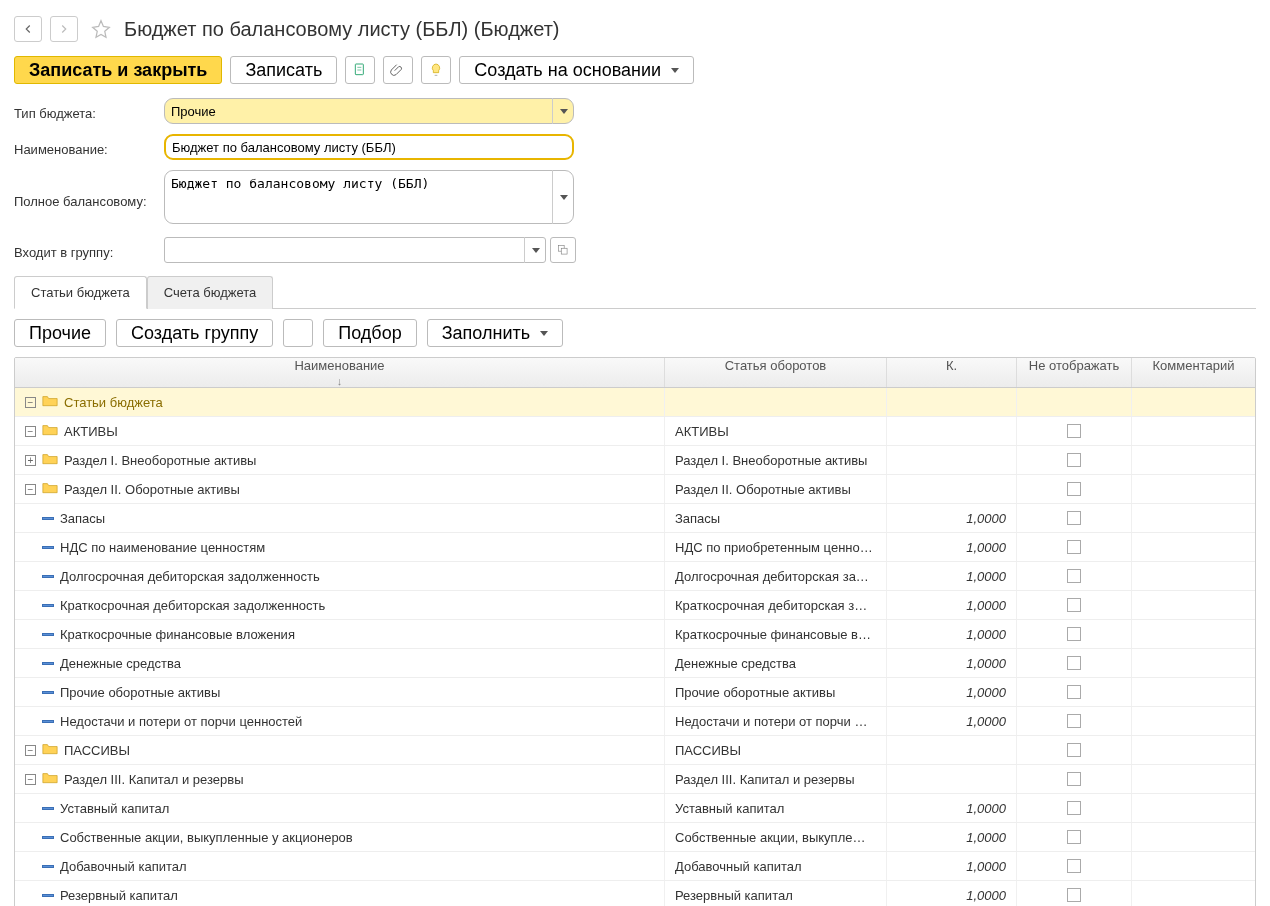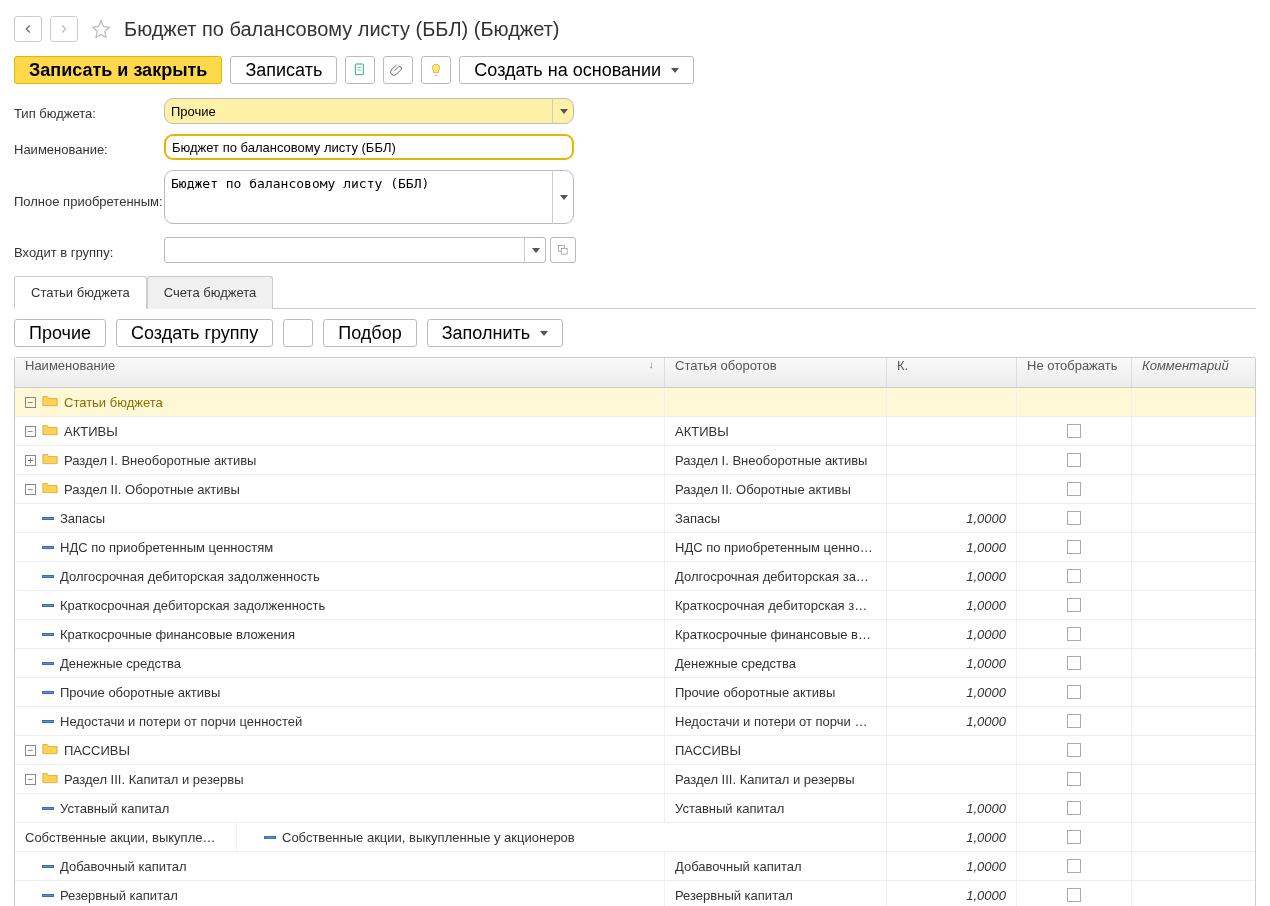--- a/index.html
+++ b/index.html
@@ -26,22 +26,22 @@
   .field-dd::after { content: ""; border-left: 4px solid transparent; border-right: 4px solid transparent; border-top: 5px solid #555; }
   .group-field { width: 382px; height: 26px; border: 1px solid #bbb; border-radius: 3px; font-size: 13px; padding: 0 6px; }
   .group-extra { width: 26px; height: 26px; border: 1px solid #bbb; border-radius: 3px; margin-left: 4px; display: flex; align-items: center; justify-content: center; cursor: pointer; }
   .tabs { display: flex; border-bottom: 1px solid #ccc; margin-top: 12px; }
   .tab { padding: 8px 16px; border: 1px solid #ccc; border-bottom: none; background: #f0f0f0; border-radius: 3px 3px 0 0; margin-right: 0; cursor: pointer; position: relative; top: 1px; }
   .tab.active { background: #fff; border-bottom: 1px solid #fff; }
   .grid-toolbar { display: flex; gap: 10px; padding: 10px 0; }
   .grid-toolbar .btn { padding: 4px 14px; }
   .grid { border: 1px solid #ccc; border-radius: 2px; overflow: hidden; }
   .grid-header { display: flex; background: linear-gradient(#f9f9f9,#ececec); border-bottom: 1px solid #ccc; height: 30px; align-items: center; font-size: 13px; color: #555; }
-  .gh { padding: 0 10px; border-right: 1px solid #ddd; display: flex; height: 100%; justify-content: space-between; }
-  .gh:last-child { border-right: none; font-style: italic; }
+  .gh { padding: 0 10px; border-right: 1px solid #ddd; display: flex; align-items: center; height: 100%; justify-content: space-between; flex-direction: column; }
+  .gh:last-child { border-right: none; }
   .col-name { width: 650px; }
   .col-stat { width: 222px; }
   .col-k { width: 130px; }
   .col-hide { width: 115px; }
   .col-comm { flex: 1; }
   .sort-arrow { color: #888; font-size: 11px; }
   .grid-body { }
   .row { display: flex; height: 29px; align-items: center; border-bottom: 1px solid #eee; font-size: 13px; }
   .row .cell { padding: 0 10px; border-right: 1px solid #f0f0f0; height: 100%; display: flex; align-items: center; overflow: hidden; white-space: nowrap; text-overflow: ellipsis; }
   .row .cell:last-child { border-right: none; }
@@ -118,21 +118,21 @@
   </div>
 
   <div class="form-row">
     <div class="form-label">Наименование:</div>
     <div class="field-wrap">
       <input class="input-text focused" style="width: 410px;" value="Бюджет по балансовому листу (ББЛ)">
     </div>
   </div>
 
   <div class="form-row">
-    <div class="form-label">Полное приобретенным:</div>
+    <div class="form-label">Полное балансовому:</div>
     <div class="field-wrap">
       <textarea class="input-text textarea" style="">Бюджет по балансовому листу (ББЛ)</textarea>
       <div class="field-dd" style="height:54px"></div>
     </div>
   </div>
 
   <div class="form-row">
     <div class="form-label">Входит в группу:</div>
     <div class="field-wrap" style="display:flex;align-items:center">
       <div style="position:relative">
@@ -259,21 +259,21 @@
           <div class="cell col-hide check-center">
             <div class="checkbox-sq"></div>
           </div>
           <div class="cell col-comm"></div>
         </div>
         <div class="row">
           <div class="cell col-name indent-4">
             <div class="tree-cell">
               <div class="toggle-spacer"></div>
               <div class="item-icon"></div>
-              <span class="name-text">НДС по приобретенным ценностям</span>
+              <span class="name-text">НДС по наименование ценностям</span>
             </div>
           </div>
           <div class="cell col-stat">НДС по приобретенным ценно…</div>
           <div class="cell col-k k-val">1,0000</div>
           <div class="cell col-hide check-center">
             <div class="checkbox-sq"></div>
           </div>
           <div class="cell col-comm"></div>
         </div>
         <div class="row">
@@ -409,28 +409,28 @@
             </div>
           </div>
           <div class="cell col-stat">Уставный капитал</div>
           <div class="cell col-k k-val">1,0000</div>
           <div class="cell col-hide check-center">
             <div class="checkbox-sq"></div>
           </div>
           <div class="cell col-comm"></div>
         </div>
         <div class="row">
+          <div class="cell col-name indent-4">
+            <div class="tree-cell">
+              <div class="toggle-spacer"></div>
+              <div class="item-icon"></div>
+              <span class="name-text">Собственные акции, выкупленные у акционеров</span>
+            </div>
+          </div>
           <div class="cell col-stat">Собственные акции, выкупле…</div>
-          <div class="cell col-name indent-4">
-            <div class="tree-cell">
-              <div class="toggle-spacer"></div>
-              <div class="item-icon"></div>
-              <span class="name-text">Собственные акции, выкупленные у акционеров</span>
-            </div>
-          </div>
           <div class="cell col-k k-val">1,0000</div>
           <div class="cell col-hide check-center">
             <div class="checkbox-sq"></div>
           </div>
           <div class="cell col-comm"></div>
         </div>
         <div class="row">
           <div class="cell col-name indent-4">
             <div class="tree-cell">
               <div class="toggle-spacer"></div>

